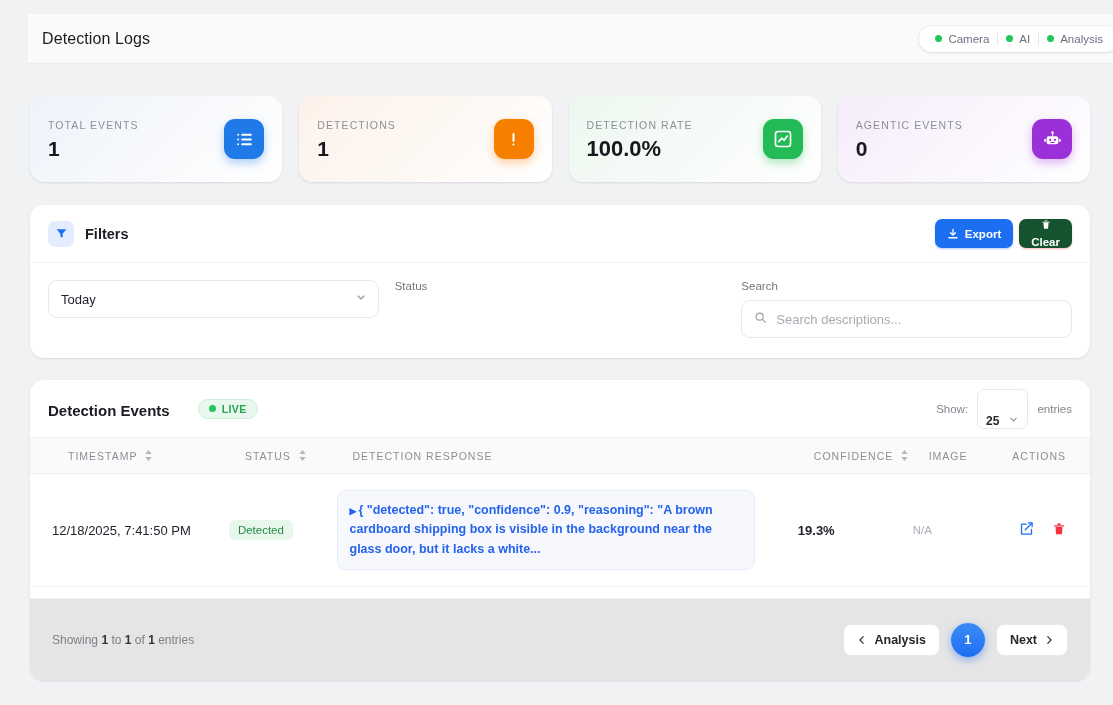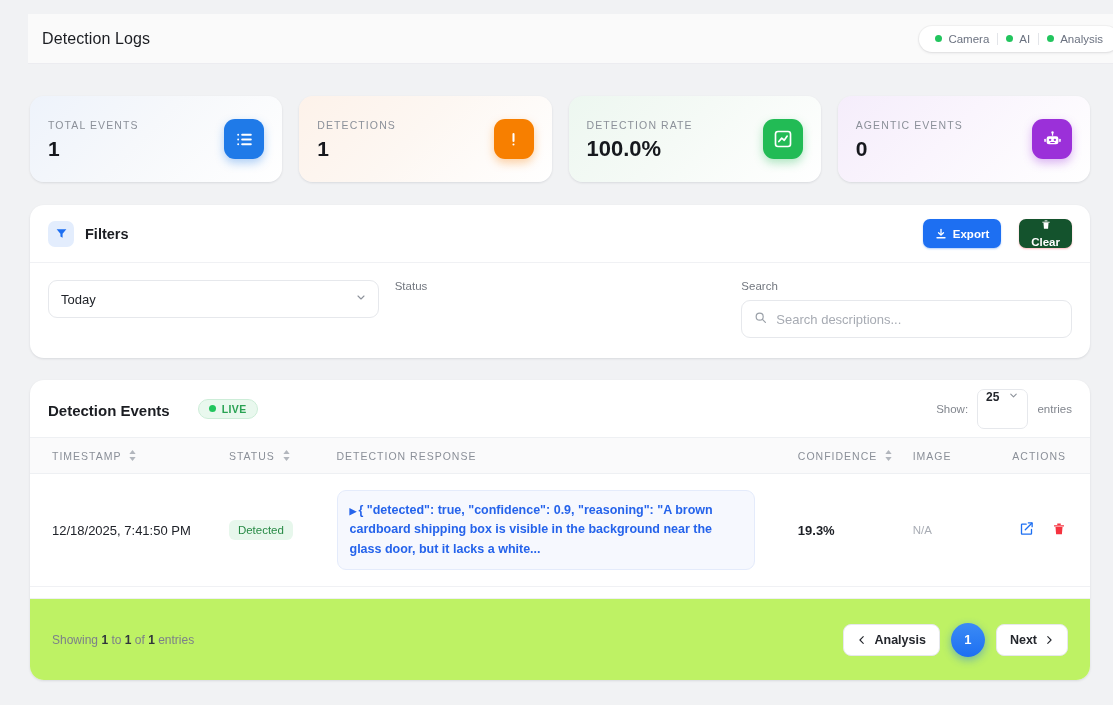--- a/index.html
+++ b/index.html
@@ -66,21 +66,21 @@
   .filters-head {
     height: 58px; display: flex; align-items: center; justify-content: space-between;
     padding: 0 18px; border-bottom: 1px solid #f0f1f4;
   }
   .filters-head-left { display: flex; align-items: center; gap: 11px; }
   .filter-chip {
     width: 26px; height: 26px; border-radius: 7px; background: #e3edfd;
     display: flex; align-items: center; justify-content: center;
   }
   .filters-title { font-size: 14.5px; font-weight: bold; color: #1b1d22; }
-  .btn-row { display: flex; gap: 18px; }
+  .btn-row { display: flex; gap: 6px; }
   .btn {
     display: flex; align-items: center; gap: 6px;
     height: 29px; padding: 0 12px; border-radius: 7px; border: none;
     font-size: 11.5px; font-weight: bold; color: #fff; cursor: pointer;
     font-family: "Liberation Sans", sans-serif;
   }
   .btn-export { background: #1d6ff2; box-shadow: 0 1px 2px rgba(29,111,242,.35); }
   .btn-clear  { background: #14532d; box-shadow: 0 1px 2px rgba(245,51,63,.35); flex-direction: column; }
 
   .filters-body { display: flex; gap: 16px; padding: 17px 18px 0 18px; }
@@ -108,32 +108,32 @@
   }
   .events-head-left { display: flex; align-items: flex-end; gap: 28px; }
   .events-title { font-size: 15px; font-weight: bold; color: #1b1d22; }
   .live-badge {
     display: flex; align-items: center; gap: 6px;
     background: #e9f8ee; border: 1px solid #cdedd8; border-radius: 999px;
     padding: 3px 10px; font-size: 10.5px; font-weight: bold; color: #29a253; letter-spacing: .4px;
   }
   .show-entries { display: flex; align-items: center; gap: 9px; font-size: 11.5px; color: #82868e; }
   .mini-select {
-    display: flex; align-items: flex-start; gap: 9px;
+    display: flex; align-items: flex-end; gap: 9px;
     border: 1px solid #e6e8ec; border-radius: 7px; height: 40px; padding: 0 8px;
     font-size: 12px; color: #24272d; font-weight: bold; background: #fff;
   }
 
   table { width: 100%; border-collapse: collapse; }
   thead th {
     background: #fafafb; border-top: 1px solid #eef0f3; border-bottom: 1px solid #eef0f3;
     font-size: 10.5px; letter-spacing: 1px; color: #8a8f98; font-weight: normal;
     text-transform: uppercase; text-align: left; height: 36px; padding: 0 0 0 0;
   }
-  .th-inner { display: flex; align-items: center; gap: 7px; }
+  .th-inner { display: flex; align-items: center; gap: 7px; margin-left: 16px; }
   th.c-time { width: 194px; padding-left: 22px; }
   th.c-status { width: 105px; }
   th.c-resp { width: 450px; }
   th.c-conf { width: 112px; }
   th.c-img { width: 78px; }
   th.c-act { width: 95px; text-align: right; padding-right: 24px; }
   th.c-act .th-inner { justify-content: flex-end; }
 
   tbody td { border-bottom: 1px solid #f0f1f4; vertical-align: middle; padding: 16px 0; }
   .cell-time { padding-left: 22px; font-size: 13px; color: #20232a; white-space: nowrap; }
@@ -147,21 +147,21 @@
     line-height: 1.55; width: 418px;
   }
   .caret { font-size: 9px; margin-right: 2px; }
   .cell-conf { font-size: 13px; font-weight: bold; color: #1c1f25; }
   .cell-img { font-size: 11.5px; color: #a9adb5; }
   .cell-act { text-align: right; padding-right: 24px; white-space: nowrap; }
   .act-btn { display: inline-flex; align-items: center; justify-content: center; cursor: pointer; margin-left: 14px; }
 
   .pager {
     position: absolute; left: 0; bottom: 0; width: 100%; height: 82px;
-    background: #bef264; border-top: 1px solid #eef0f3;
+    background: #e5e5e5; border-top: 1px solid #eef0f3;
     display: flex; align-items: center; justify-content: space-between;
     padding: 0 22px;
   }
   .pager-info { font-size: 12px; color: #7c8089; }
   .pager-info b { color: #31353c; }
   .pager-ctrls { display: flex; align-items: center; gap: 11px; }
   .pg-btn {
     display: flex; align-items: center; gap: 7px;
     height: 32px; padding: 0 13px; border: 1px solid #e6e8ec; border-radius: 8px;
     background: #fff; font-size: 12.5px; color: #24272d; cursor: pointer;

